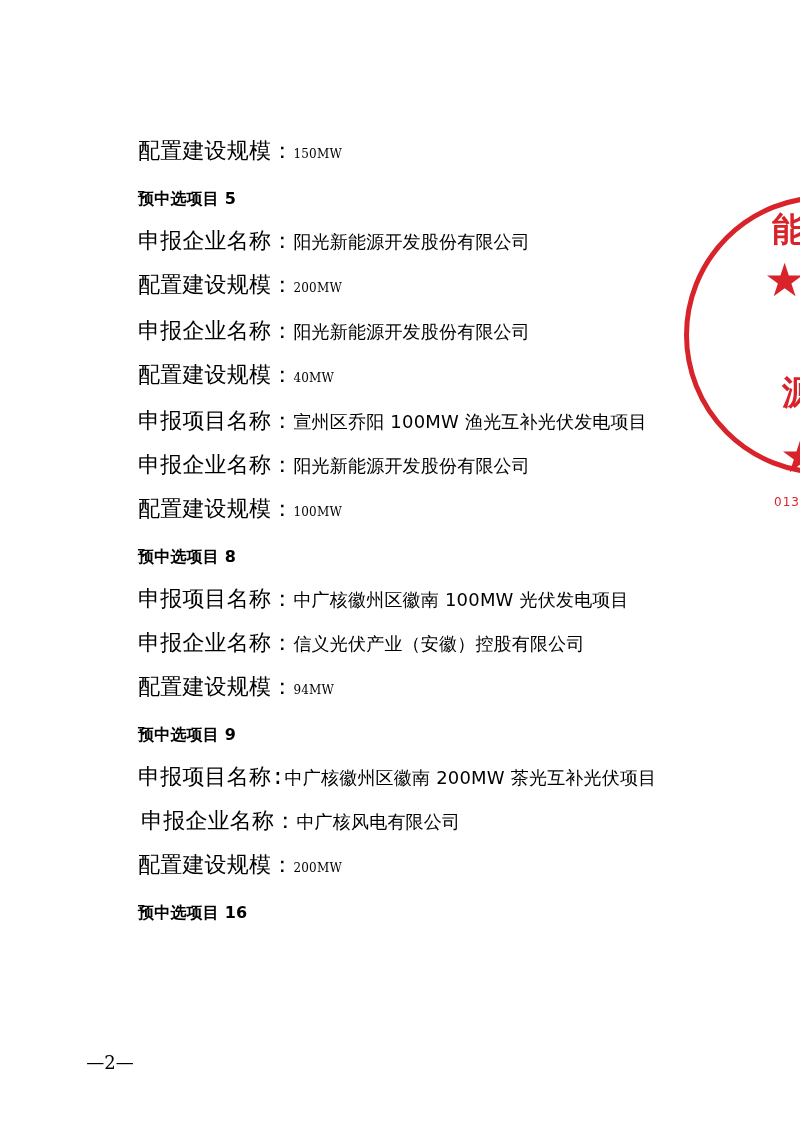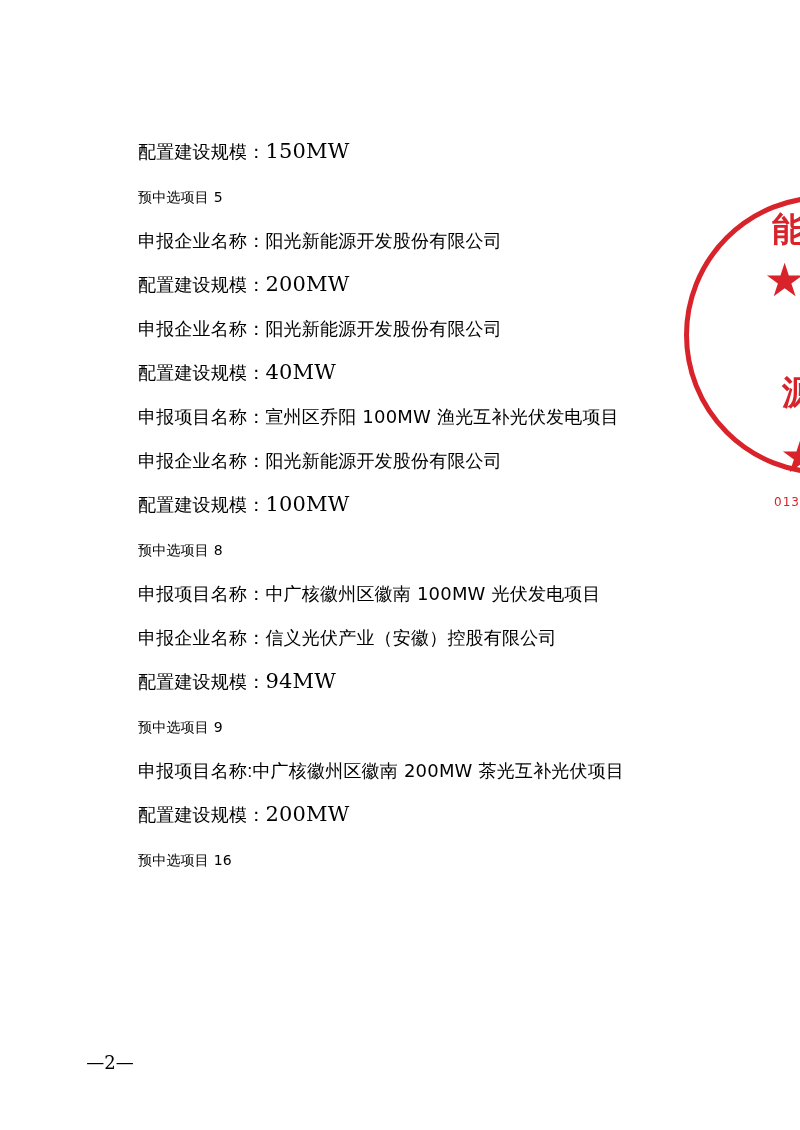--- a/index.html
+++ b/index.html
@@ -47,36 +47,36 @@
   .indent2 {
     padding-left: 38px;
   }
 
   .heading {
     font-weight: bold;
     padding-left: 35px;
   }
 
   .label {
-    font-family: Liberation Sans, sans-serif;
-    font-size: 18px;
+    font-family: Liberation Mono, monospace;
+    font-size: 22px;
   }
   .value {
     font-family: "DejaVu Sans", "Liberation Sans", sans-serif;
     font-size: 18px;
   }
   .num {
     font-family: "DejaVu Serif", "Liberation Serif", serif;
-    font-size: 21px;
+    font-size: 12px;
   }
 
   .heading span {
     font-family: "DejaVu Sans", "Liberation Sans", sans-serif;
-    font-weight: normal;
-    font-size: 14px;
+    font-weight: bold;
+    font-size: 16px;
   }
 
   
   .seal {
     position: absolute;
     left: 744px;
     top: 195px;
     width: 120px;
     height: 330px;
     pointer-events: none;
@@ -192,20 +192,23 @@
     </div>
 
     <div class="line heading">
       <span>预中选项目 9</span>
     </div>
 
     <div class="line indent">
       <span class="label">申报项目名称:</span><span class="value">中广核徽州区徽南 200MW 茶光互补光伏项目</span>
     </div>
 
+    <div class="line indent2">
+      <span class="label">申报企业名称：</span><span class="value">中广核风电有限公司</span>
+    </div>
 
     <div class="line indent">
       <span class="label">配置建设规模：</span><span class="num">200MW</span>
     </div>
 
     <div class="line heading">
       <span>预中选项目 16</span>
     </div>
 
   </div>

